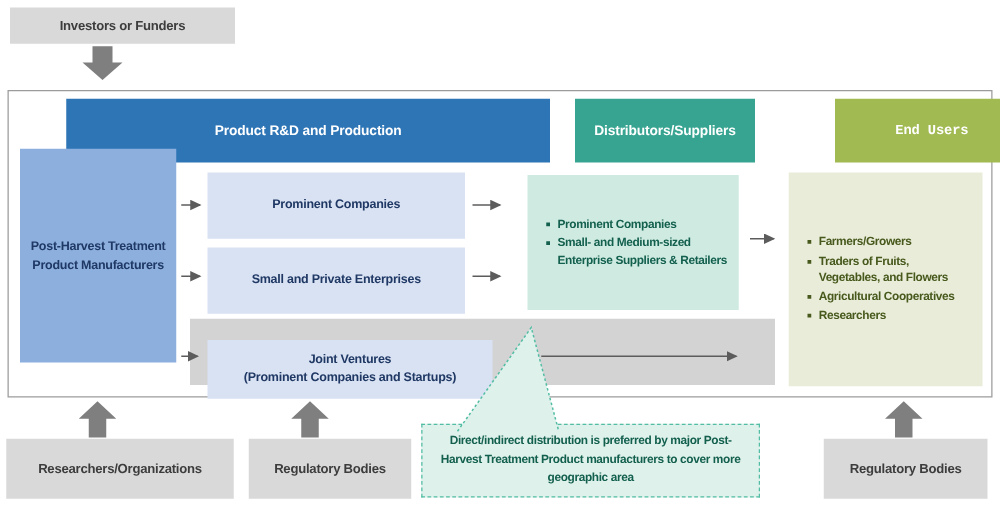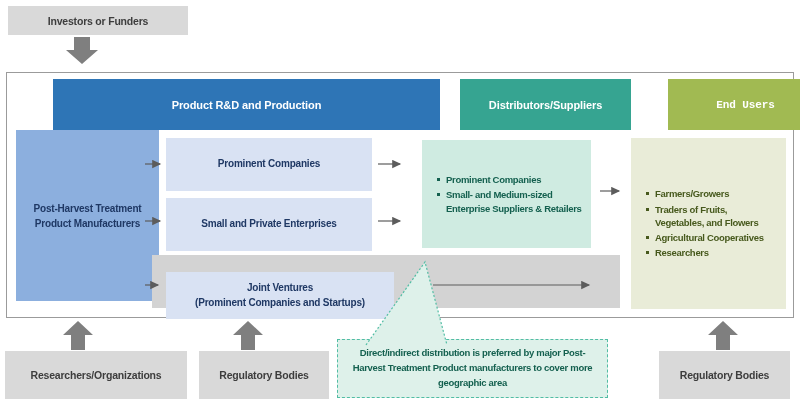--- a/index.html
+++ b/index.html
@@ -67,28 +67,28 @@
 
   <div class="abs ext-box" style="left:8px;top:6px;width:180px;height:29px;">
     <span>Investors or Funders</span>
   </div>
 
   <div class="abs main-panel" style="left:6px;top:72px;width:788px;height:246px;"></div>
 
   <div class="abs hdr hdr-rnd" style="left:16px;top:79px;width:387px;height:51px;">
     <span>Product R&amp;D and Production</span>
   </div>
-  <div class="abs hdr hdr-dist" style="left:423px;top:79px;width:171px;height:51px;">
+  <div class="abs hdr hdr-dist" style="left:423px;top:79px;width:144px;height:51px;">
     <span>Distributors/Suppliers</span>
   </div>
   <div class="abs hdr hdr-users" style="left:631px;top:79px;width:155px;height:51px;">
     <span>End Users</span>
   </div>
 
-  <div class="abs mfr-box navy-text" style="left:16px;top:130px;width:143px;height:171px;">
+  <div class="abs mfr-box navy-text" style="left:16px;top:119px;width:125px;height:171px;">
     <span>Post-Harvest Treatment</span>
     <span>Product Manufacturers</span>
   </div>
 
   <div class="abs lightblue-box navy-text" style="left:166px;top:138px;width:206px;height:53px;">
     <span>Prominent Companies</span>
   </div>
 
   <div class="abs lightblue-box navy-text" style="left:166px;top:198px;width:206px;height:53px;">
     <span>Small and Private Enterprises</span>

